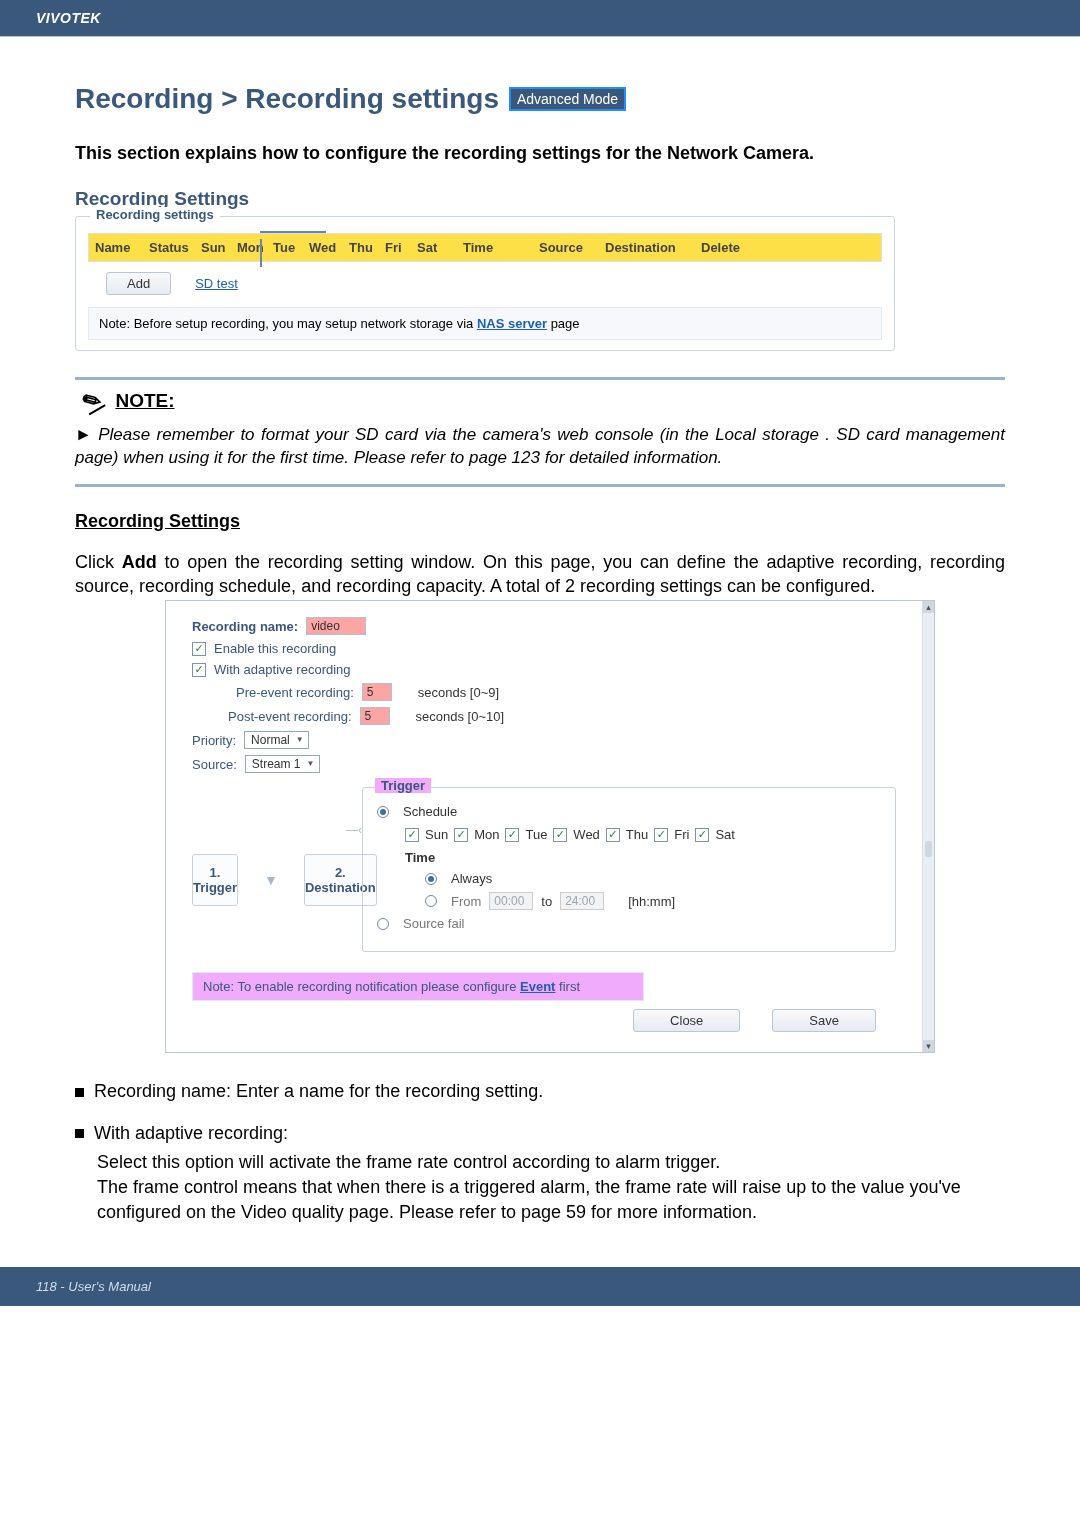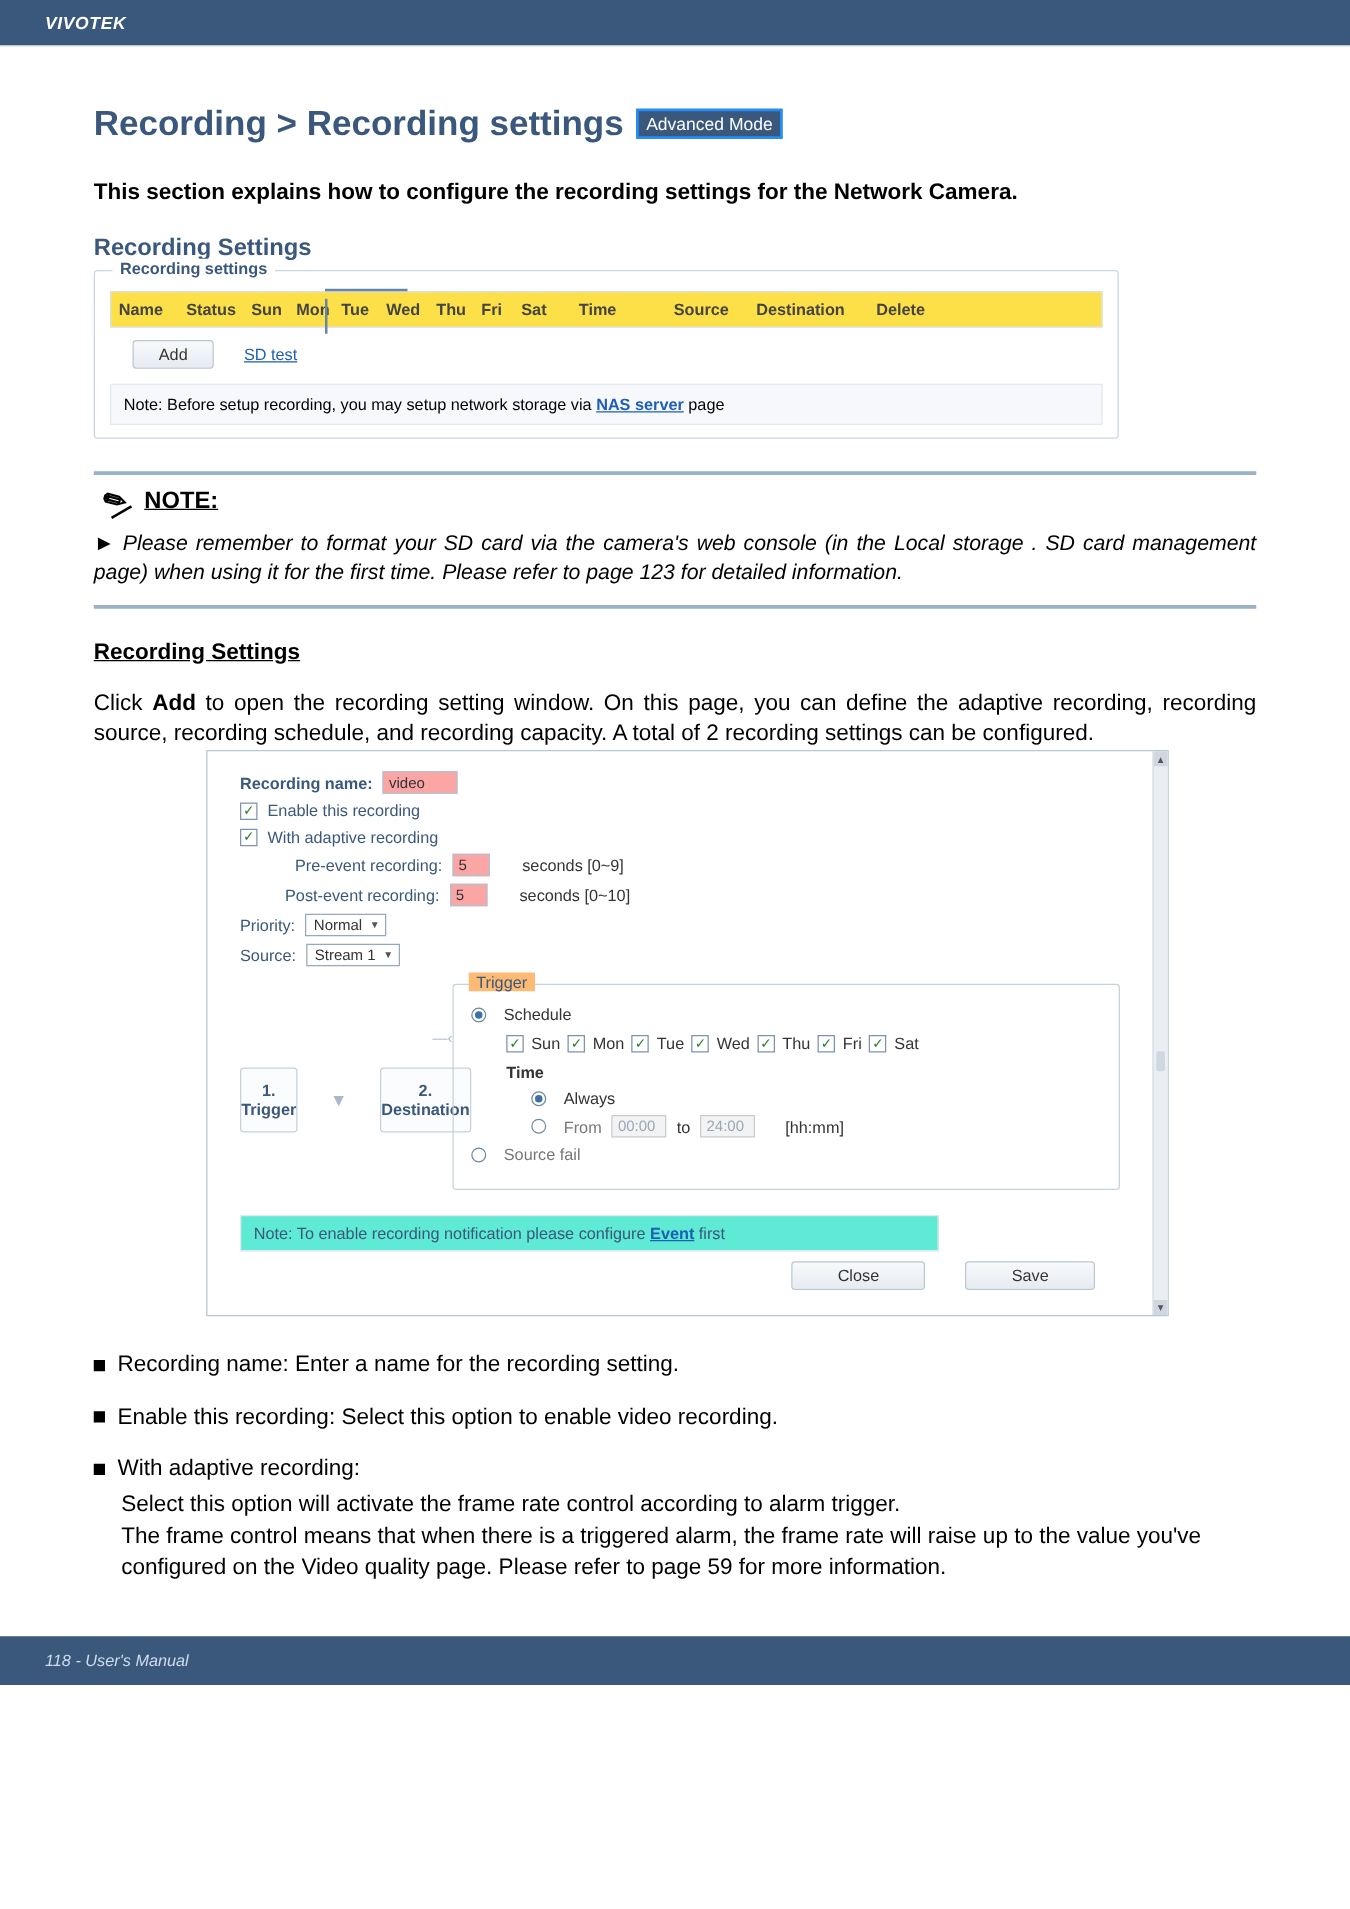--- a/index.html
+++ b/index.html
@@ -202,26 +202,26 @@
   .field-row { display:flex; align-items:center; gap:8px; margin:6px 0; }
   .chk { width:14px; height:14px; border:1px solid #7d93ab; display:inline-flex; align-items:center; justify-content:center; font-size:11px; color:#2a7d2a; background:#fff;}
   .txt-in { border:1px solid #b2c0cf; padding:1px 4px; width:30px; background:#fca5a5; color:#333; font-size:12px;}
   .sel { border:1px solid #95a8bc; padding:1px 18px 1px 6px; background:#fff; font-size:12px; color:#333; position:relative;}
   .sel::after{content:"▼"; font-size:8px; position:absolute; right:4px; top:3px; color:#555;}
   .steps-area { display:flex; gap:20px; margin-top:14px;}
   .steps-left { width:150px; display:flex; flex-direction:row; align-items:center; gap:26px; padding-top:20px;}
   .step-box { border:1px solid #c6d1dc; border-radius:3px; width:130px; padding:10px 0; text-align:center; font-size:13px; font-weight:bold; color:#3a577c; background:#fbfcfd;}
   .arrow-down { color:#a8b8c9; font-size:14px;}
   .trigger-panel { border:1px solid #c6d1dc; border-radius:3px; padding:10px 14px 14px 14px; flex:1; position:relative; margin-right:10px;}
-  .trigger-legend { position:absolute; top:-10px; left:12px; background:#fdba74; color:#3a577c; padding:0 6px; font-weight:normal;text-align:center;}
+  .trigger-legend { position:absolute; top:-10px; left:12px; background:#f0abfc; color:#3a577c; padding:0 6px; font-weight:bold;text-align:center;}
   .radio { width:12px; height:12px; border:1px solid #6f88a1; border-radius:50%; display:inline-flex; align-items:center; justify-content:center; margin-right:6px;}
   .radio.sel-r::after{content:""; width:6px; height:6px; border-radius:50%; background:#3a6fa8;}
   .days { display:flex; gap:6px; align-items:center; margin:8px 0 8px 28px; flex-wrap:wrap; font-size:13px; color:#333;}
   .time-in { border:1px solid #ccc; width:44px; padding:1px 4px; background:#f1f3f5; color:#9aa6b1; font-size:12px;}
-  .note-strip { background:#5eead4; border:1px solid #e3e9ef; padding:6px 10px; width:559px; margin-top:20px; font-size:13px;}
+  .note-strip { background:#f0abfc; border:1px solid #e3e9ef; padding:6px 10px; width:452px; margin-top:20px; font-size:13px;}
   .dialog-btns { display:flex; gap:32px; justify-content:flex-end; padding:8px 30px 10px 0;}
   .list-area { margin-top:26px; font-size:18px; line-height:1.4;}
   .list-area p { margin-bottom:16px;}
   .sq { display:inline-block; width:9px; height:9px; background:#000; margin-right:10px; vertical-align:middle;}
   .footer {
     background:#3a577c;
     color:#cfdcec;
     font-style:italic;
     font-size:13px;
     padding:12px 36px;
@@ -385,21 +385,20 @@
       </div>
       <div class="dialog-btns">
         <button class="btn" style="padding:3px 36px">Close</button>
         <button class="btn" style="padding:3px 36px">Save</button>
       </div>
     </div>
   </div>
 
   <div class="list-area">
     <p><span class="sq"></span><span>Recording name: Enter a name for the recording setting.</span></p>
-    <p><span class="sq"></span><span>Enable this recording: Select this option to enable video recording.</span></p>
     <p style="margin-bottom:4px"><span class="sq"></span><span>With adaptive recording:</span></p>
     <p style="margin-left:22px;margin-bottom:0">Select this option will activate the frame rate control according to alarm trigger.</p>
     <p style="margin-left:22px">The frame control means that when there is a triggered alarm, the frame rate will raise up to the value you've configured on the Video quality page. Please refer to page 59 for more information.</p>
   </div>
 
 </div>
 
 <div class="footer">118 - User's Manual</div>
 
 </body></html>

